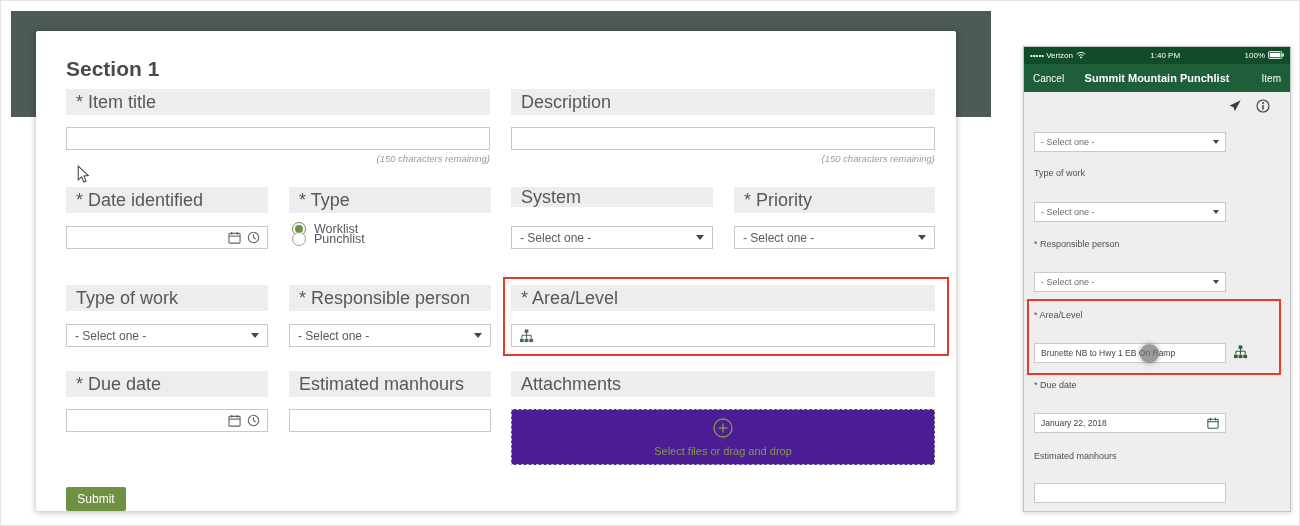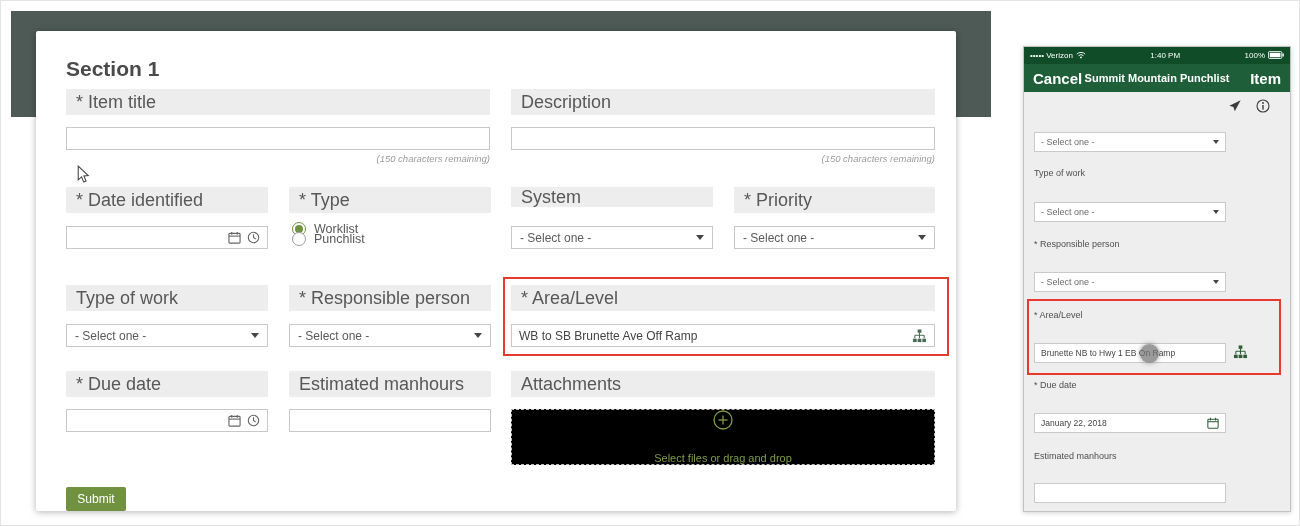--- a/index.html
+++ b/index.html
@@ -15,32 +15,32 @@
   .label-strip { background:#ededed; color:#585858; font-size:18px; display:flex; align-items:center; padding:0 10px; }
   .tinput { background:#fff; border:1px solid #c8c8c8; display:flex; align-items:center; gap:6px; padding:0 7px; }
   .tinput input { border:none; outline:none; flex:1; min-width:0; background:transparent; font-family:inherit; font-size:12px; color:#444; }
   .hint { font-size:9.5px; font-style:italic; color:#9b9b9b; text-align:right; }
   .select { background:#fff; border:1px solid #c8c8c8; display:flex; align-items:center; justify-content:space-between; padding:0 8px; font-size:12px; color:#5a5a5a; cursor:pointer; }
   .caret { width:0; height:0; border-left:4px solid transparent; border-right:4px solid transparent; border-top:5px solid #454545; }
   .radio-row { display:flex; align-items:center; gap:8px; font-size:12.5px; color:#585858; cursor:pointer; }
   .radio-outer { width:14px; height:14px; border-radius:50%; border:1.5px solid #9d9d9d; background:#fff; display:flex; align-items:center; justify-content:center; flex:0 0 auto; }
   .radio-outer.sel { border-color:#6f9140; }
   .radio-dot { width:8px; height:8px; border-radius:50%; background:#6f9140; }
-  .dropzone { border:1px dashed #bdbdbd; background:#000000; display:flex; flex-direction:column; align-items:center; justify-content:space-between; gap:3px; cursor:pointer; }
+  .dropzone { border:1px dashed #bdbdbd; background:#4c1d95; display:flex; flex-direction:column; align-items:center; justify-content:center; gap:3px; cursor:pointer; }
   .drop-text { color:#7f9c44; font-size:11px; }
   .submit-btn { background:#6f9140; color:#fff; font-size:12px; border:none; display:flex; align-items:center; justify-content:center; cursor:pointer; border-radius:2px; font-family:inherit; }
   .redbox { border:2px solid #e8392d; pointer-events:none; }
   .icon-btn { display:flex; align-items:center; cursor:pointer; flex:0 0 auto; }
 
   
   .mob { background:#eeeeee; border:1px solid #c2c2c2; box-shadow:0 1px 5px rgba(0,0,0,0.18); }
   .statusbar { background:#0f4c27; color:#fff; font-size:8px; display:flex; align-items:center; justify-content:space-between; padding:0 6px; }
   .sb-group { display:flex; align-items:center; gap:3px; }
   .navbar { background:#1e5e38; display:flex; align-items:center; justify-content:space-between; padding:0 9px; position:relative; }
-  .nav-btn { font-size:15px; color:#fff; cursor:pointer;font-weight:bold; }
+  .nav-btn { font-size:10px; color:#fff; cursor:pointer; }
   .nav-title { position:absolute; left:0; right:0; text-align:center; font-size:11px; font-weight:bold; color:#fff; pointer-events:none; }
   .mlabel { font-size:9px; color:#4f4f4f; }
   .mselect { background:#fff; border:1px solid #c9c9c9; display:flex; justify-content:space-between; align-items:center; font-size:9px; color:#6a6a6a; padding:0 6px; cursor:pointer; }
   .mcaret { width:0; height:0; border-left:3.5px solid transparent; border-right:3.5px solid transparent; border-top:4.5px solid #454545; }
   .minput { background:#fff; border:1px solid #c9c9c9; display:flex; align-items:center; gap:4px; padding:0 6px; }
   .minput input { border:none; outline:none; flex:1; min-width:0; background:transparent; font-family:inherit; font-size:8.5px; color:#444; }
   .touch-dot { width:19px; height:19px; border-radius:50%; background:rgba(115,115,115,0.72); box-shadow:0 0 5px rgba(80,80,80,0.55); }
 </style>
 </head>
 <body>
@@ -121,21 +121,20 @@
 
   <div class="abs select" style="left:65px; top:323px; width:202px; height:23px;">
     <span>- Select one -</span>
     <span class="caret"></span>
   </div>
   <div class="abs select" style="left:288px; top:323px; width:202px; height:23px;">
     <span>- Select one -</span>
     <span class="caret"></span>
   </div>
   <div class="abs tinput" style="left:510px; top:323px; width:424px; height:23px;">
-    <input type="text" value="WB to SB Brunette Ave Off Ramp" style="">
     <span class="icon-btn">
       <svg width="15" height="14" viewBox="0 0 16 15">
           <rect x="6" y="0.5" width="4" height="3.6" fill="#4a6b52"></rect>
           <path d="M8 4.1 V6.8 M3 6.8 H13 M3 6.8 V10 M8 6.8 V10 M13 6.8 V10" fill="none" stroke="#4a6b52" stroke-width="1.1"></path>
           <rect x="1" y="10.4" width="4" height="3.6" fill="#4a6b52"></rect>
           <rect x="6" y="10.4" width="4" height="3.6" fill="#4a6b52"></rect>
           <rect x="11" y="10.4" width="4" height="3.6" fill="#4a6b52"></rect>
         </svg>
     </span>
   </div>

